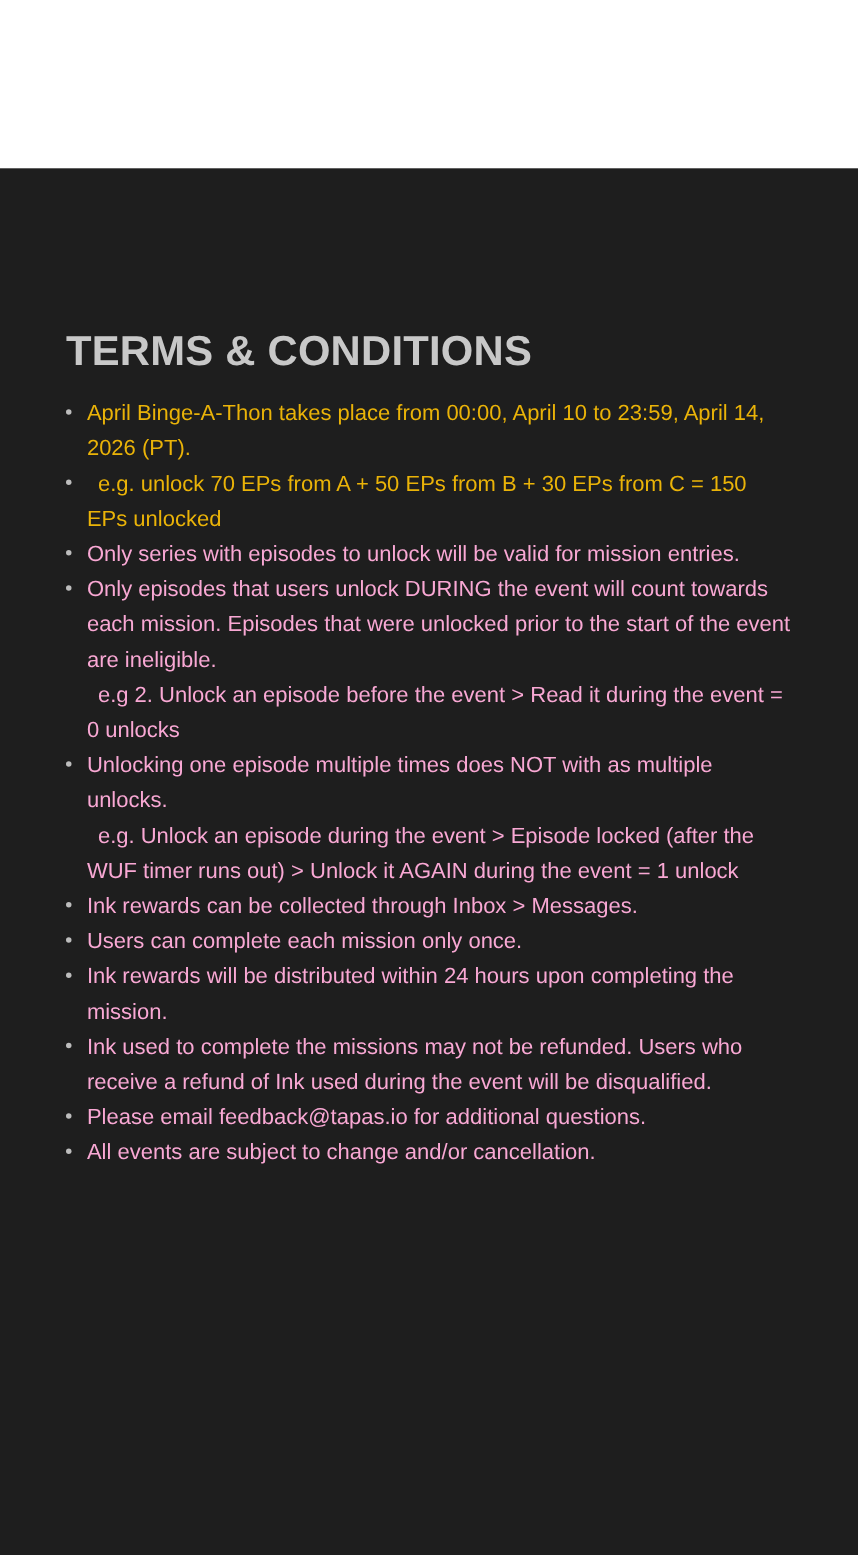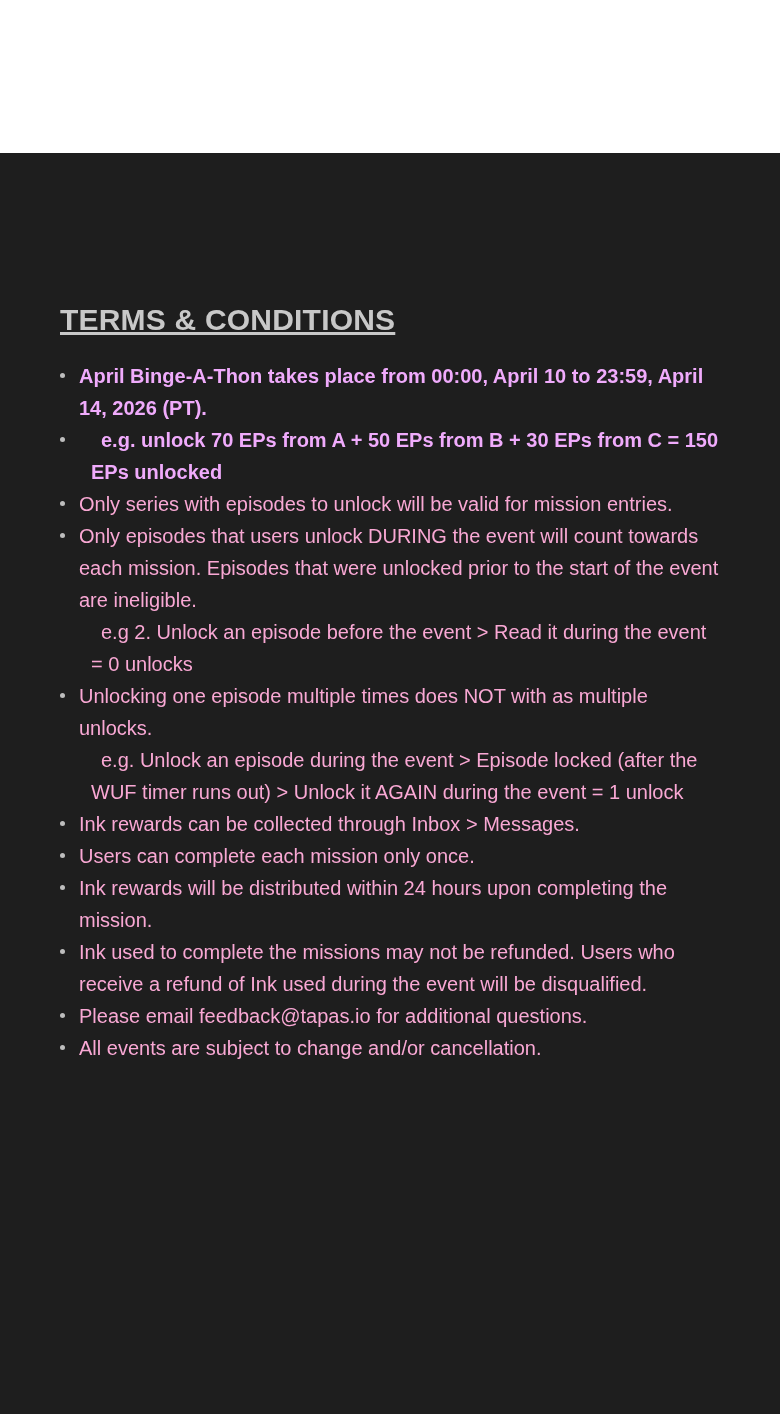--- a/index.html
+++ b/index.html
@@ -18,63 +18,62 @@
     .terms-section {
       width: 780px;
       height: 1261px;
       background: #1e1e1e;
       box-sizing: border-box;
       padding: 145px 60px 0 60px;
       color: #c4c4c4;
     }
     .terms-title {
       margin: 0 0 18px 0;
-      font-size: 30px;
+      font-size: 38px;
       font-weight: 700;
       color: #c8c8c8;
       letter-spacing: 0.2px;
       line-height: 44px;
-      text-decoration: underline;
     }
     .terms-list {
       list-style: none;
       margin: 0;
       padding: 0;
     }
     .terms-item {
       position: relative;
       padding-left: 19px;
       font-size: 20px;
       line-height: 32px;
       color: #f9a8d4;
     }
     .terms-item.bold {
-      font-weight: 700;
-      color: #f0abfc;
+      font-weight: 400;
+      color: #eab308;
     }
     .bullet {
       position: absolute;
       left: 0;
       top: 0;
       width: 8px;
       text-align: left;
     }
     .bullet::before {
       content: "";
       display: inline-block;
       width: 5px;
       height: 5px;
       border-radius: 50%;
       background: #bdbdbd;
       vertical-align: middle;
       position: relative;
       top: -2px;
     }
     .line-block { display: block; }
-    .example-line { display: block; text-indent: 10px; margin-left: 12px; }
+    .example-line { display: block; text-indent: 10px; }
   </style>
 </head>
 <body>
 
 <div class="top-white"></div>
 
 <section class="terms-section">
   <h2 class="terms-title">TERMS &amp; CONDITIONS</h2>
 
   <ul class="terms-list">

